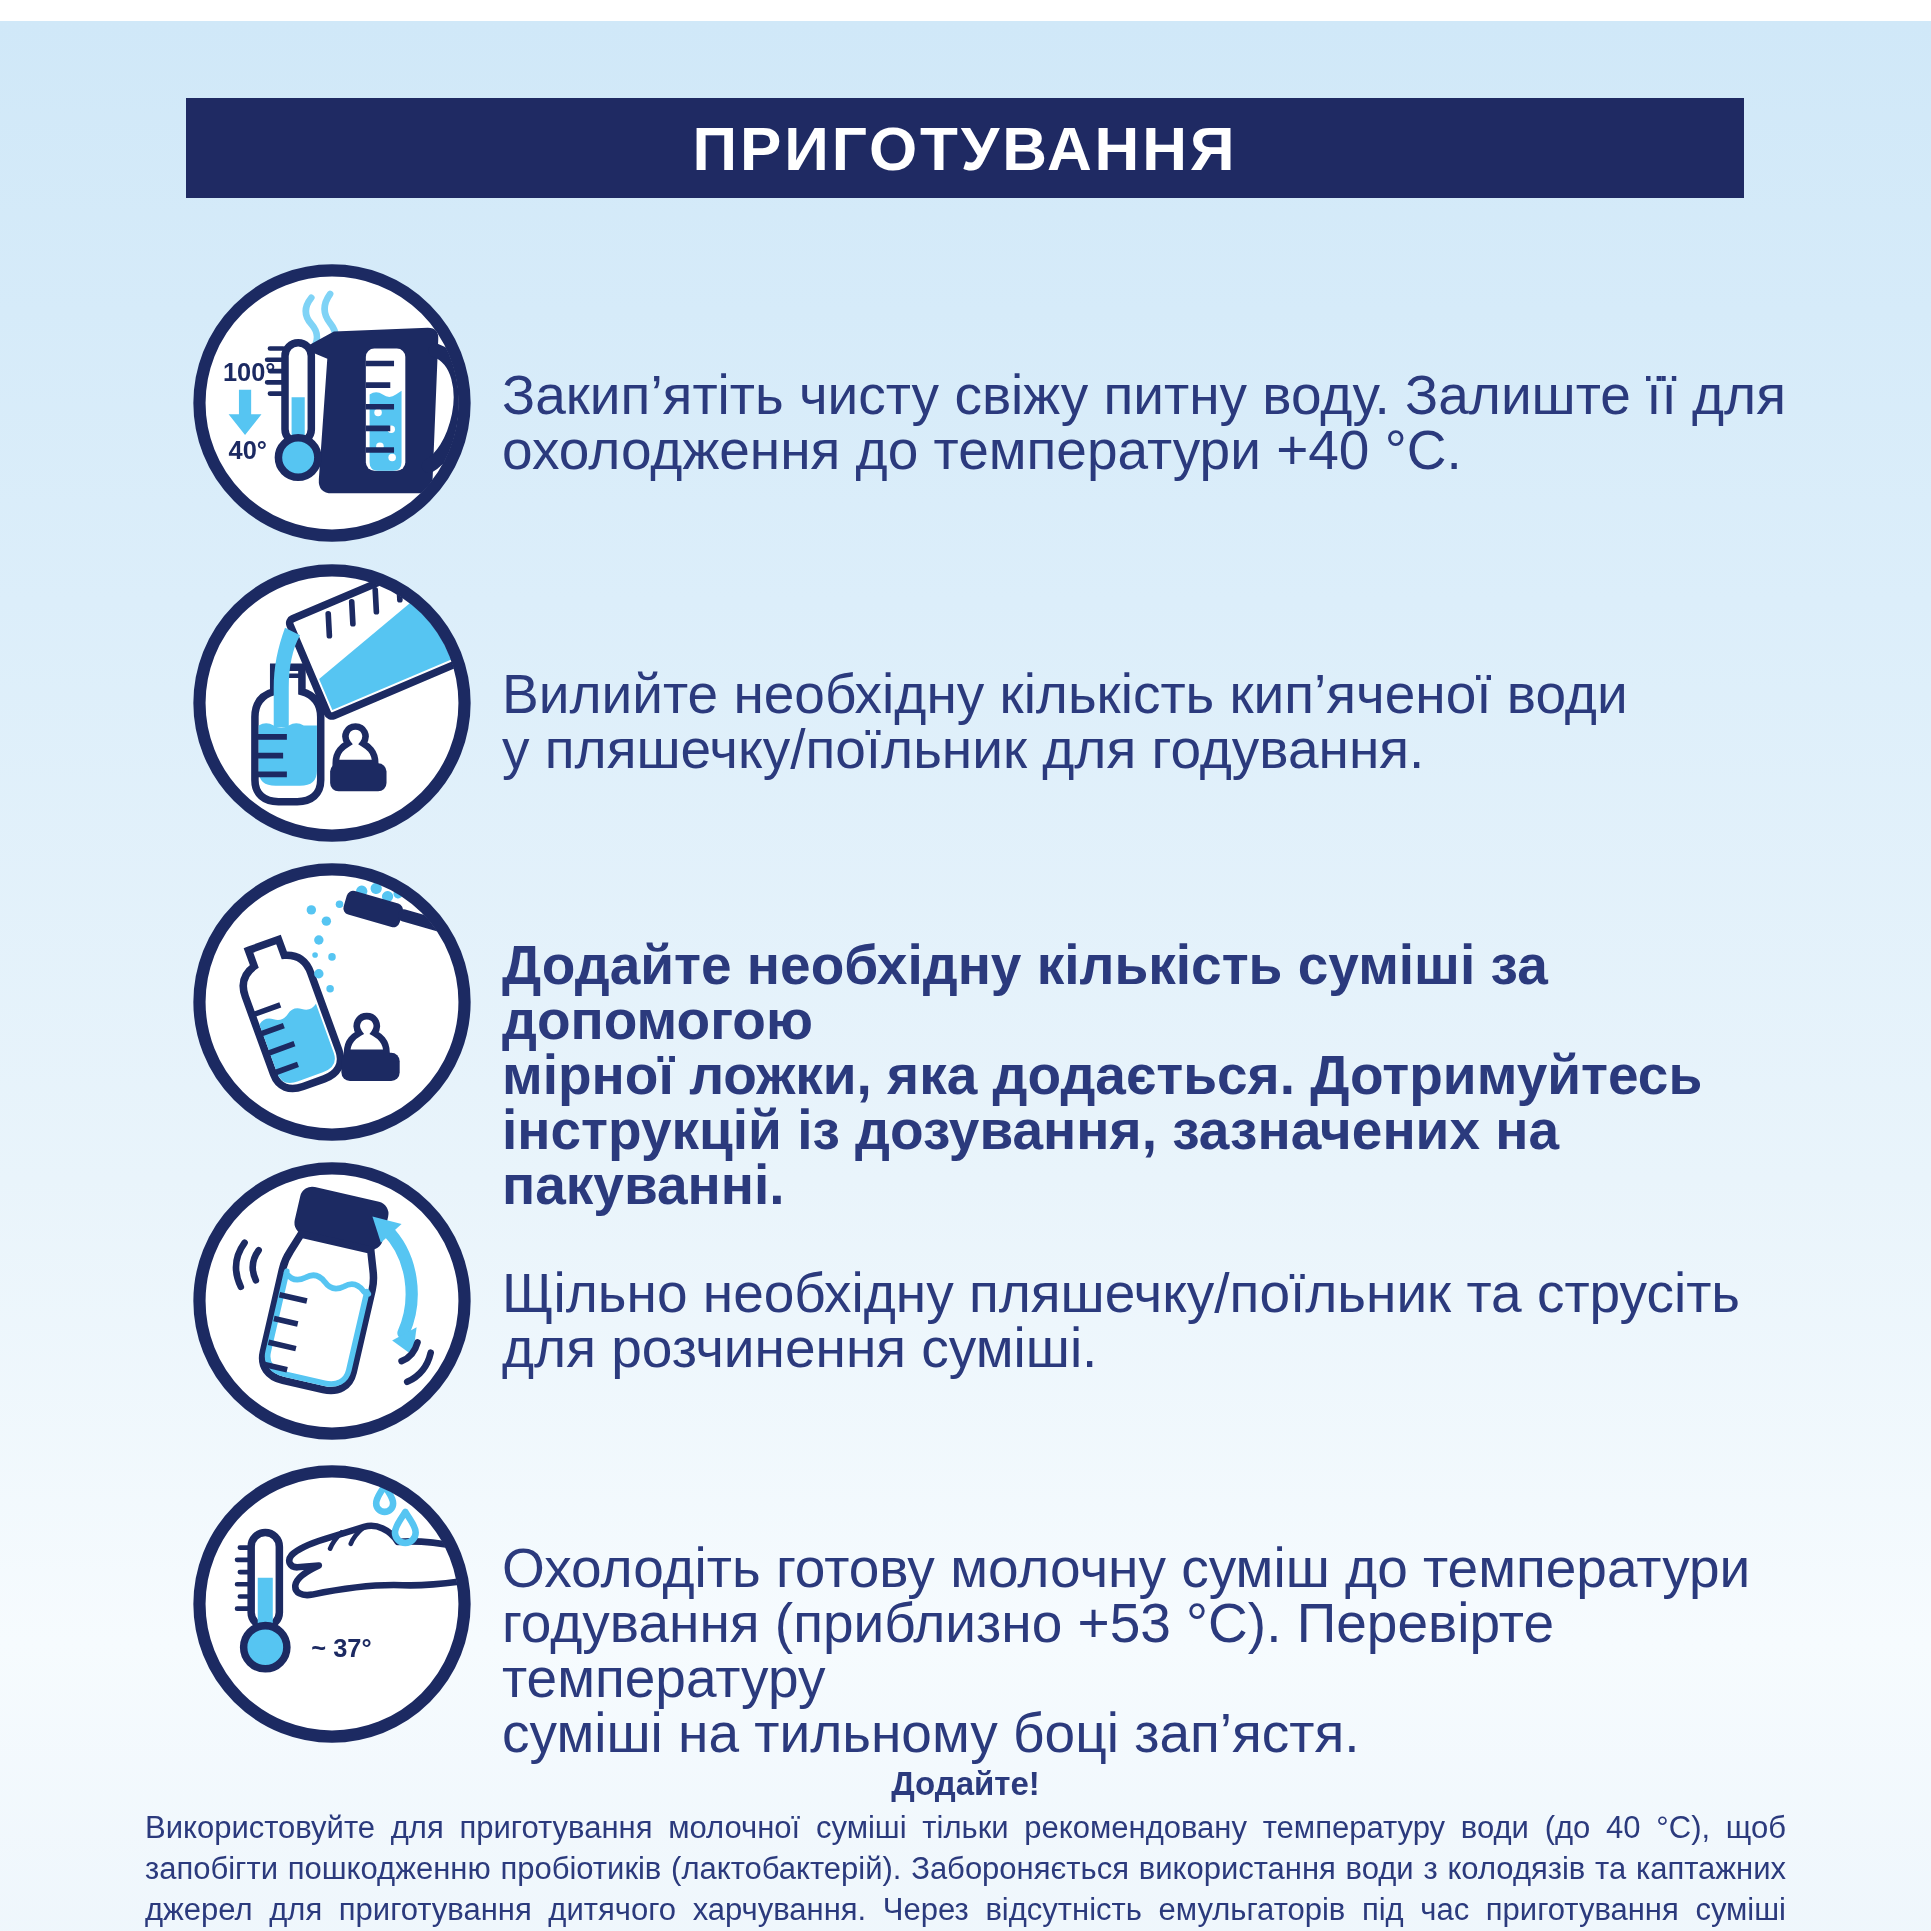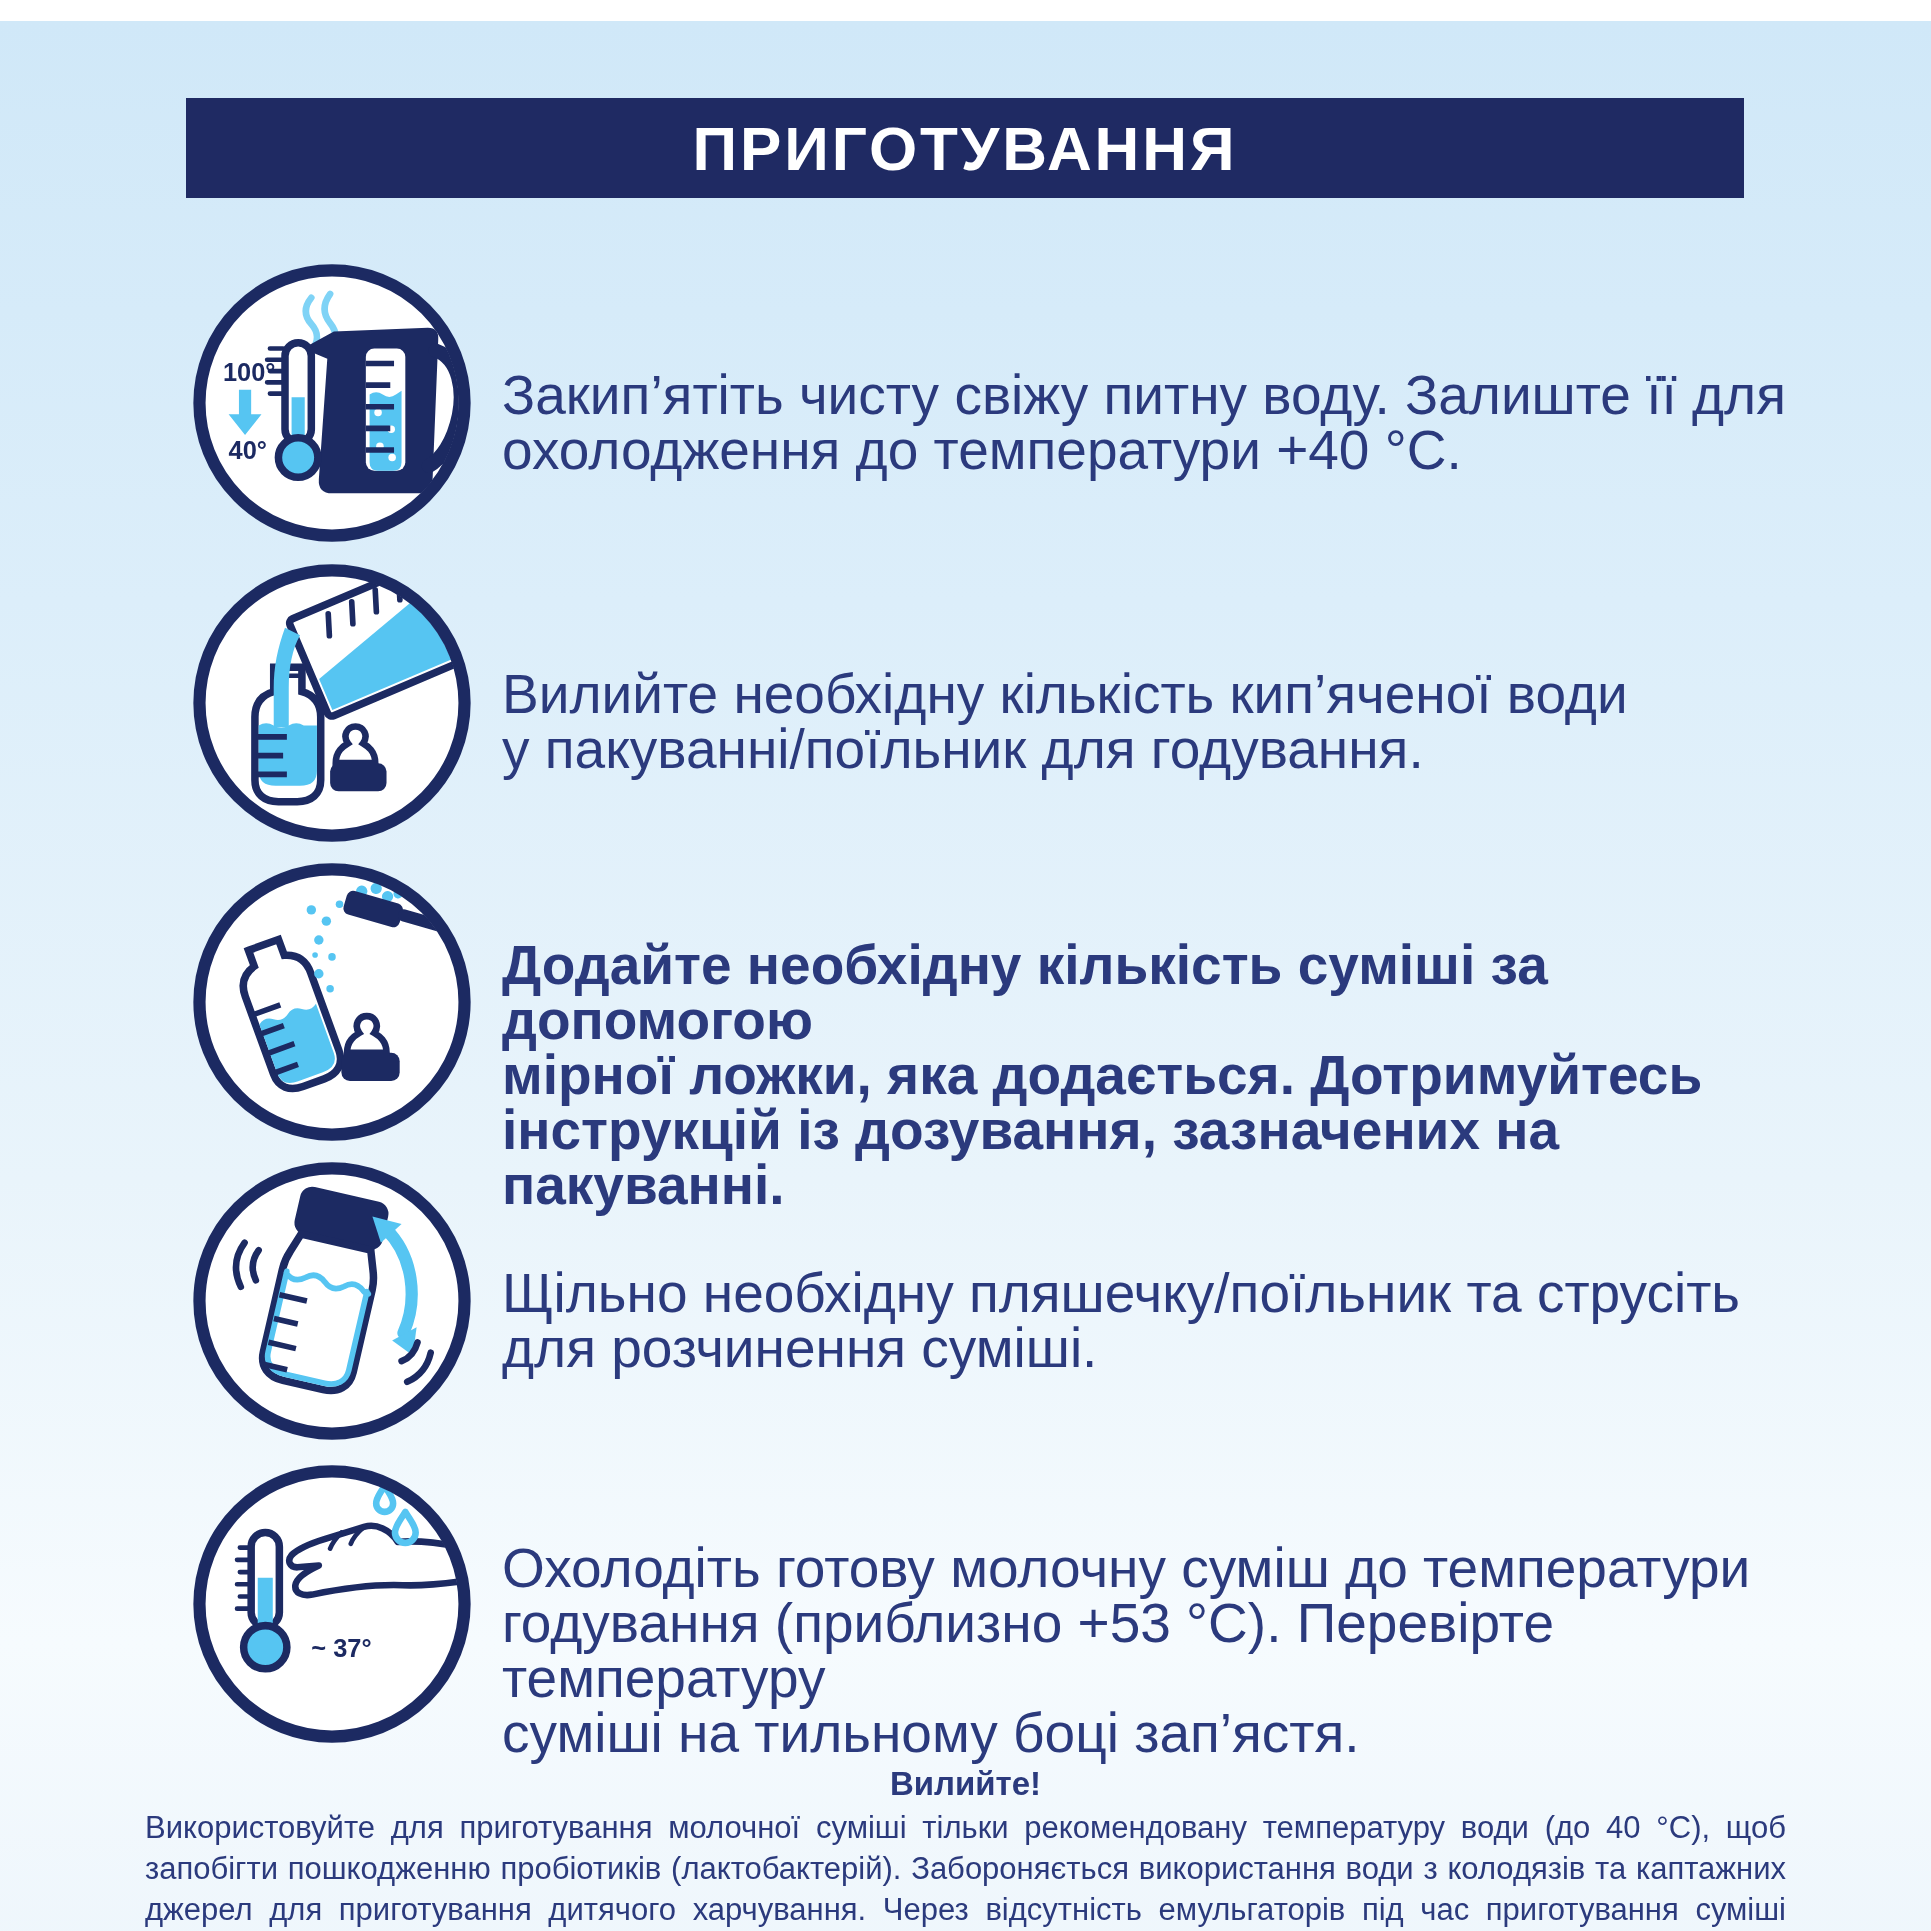--- a/index.html
+++ b/index.html
@@ -109,21 +109,21 @@
         <path class="nv-s t5" d="M86,121 h34"></path>
         <path class="bl-f" d="M72,174 q8,-5 16,0 q8,5 16,0 q8,-5 16,0 l14,0 v48 q0,16 -18,16 h-26 q-18,0 -18,-16 z"></path>
         <path class="bl-f" d="M100,70 C92,92 88,112 88,134 L88,176 L104,176 L104,134 C104,112 108,92 116,78 Z"></path>
         <path class="nv-s t6" d="M70,186 h32 M70,206 h28 M70,226 h32"></path>
         <rect class="nv-f" x="148" y="214" width="60" height="30" rx="9"></rect>
         <path class="wns t7" d="M154,214 c0,-13 8,-18 13,-21 c-6,-8 -1,-18 8,-18 c9,0 14,10 8,18 c5,3 13,8 13,21 z"></path>
       </g>
       <circle class="ring" cx="150" cy="150" r="141"></circle>
     </svg>
     <div class="step-text pos-t2">Вилийте необхідну кількість кип’яченої води
-у пакуванні/поїльник для годування.</div>
+у пляшечку/поїльник для годування.</div>
 
     <svg class="step-icon pos-i3" viewBox="0 0 300 300">
       <defs>
           <clipPath id="c3">
             <circle cx="150" cy="150" r="135"></circle>
           </clipPath>
         </defs>
       <circle class="icon-bg" cx="150" cy="150" r="141"></circle>
       <g clip-path="url(#c3)">
         <g transform="rotate(-20 105 160)">
@@ -201,17 +201,17 @@
         <text class="lbl" x="128" y="206" font-size="27">~ 37°</text>
       </g>
       <circle class="ring" cx="150" cy="150" r="141"></circle>
     </svg>
     <div class="step-text pos-t5">Охолодіть готову молочну суміш до температури
 годування (приблизно +53 °C). Перевірте температуру
 суміші на тильному боці зап’ястя.</div>
 
   </div>
 
-  <div class="footer-heading">Вилийте!</div>
+  <div class="footer-heading">Додайте!</div>
   <p class="footer-note">Використовуйте для приготування молочної суміші тільки рекомендовану температуру води (до 40 °C), щоб запобігти пошкодженню пробіотиків (лактобактерій). Забороняється використання води з колодязів та каптажних джерел для приготування дитячого харчування. Через відсутність емульгаторів під час приготування суміші допустиме утворення піни.</p>
 
 </div>
 
 
 </body></html>

